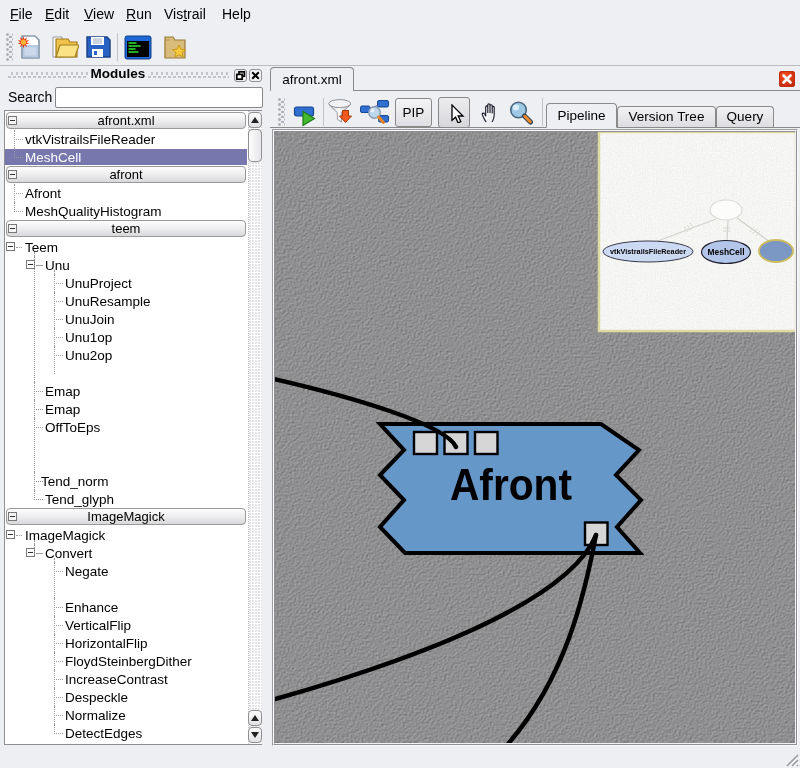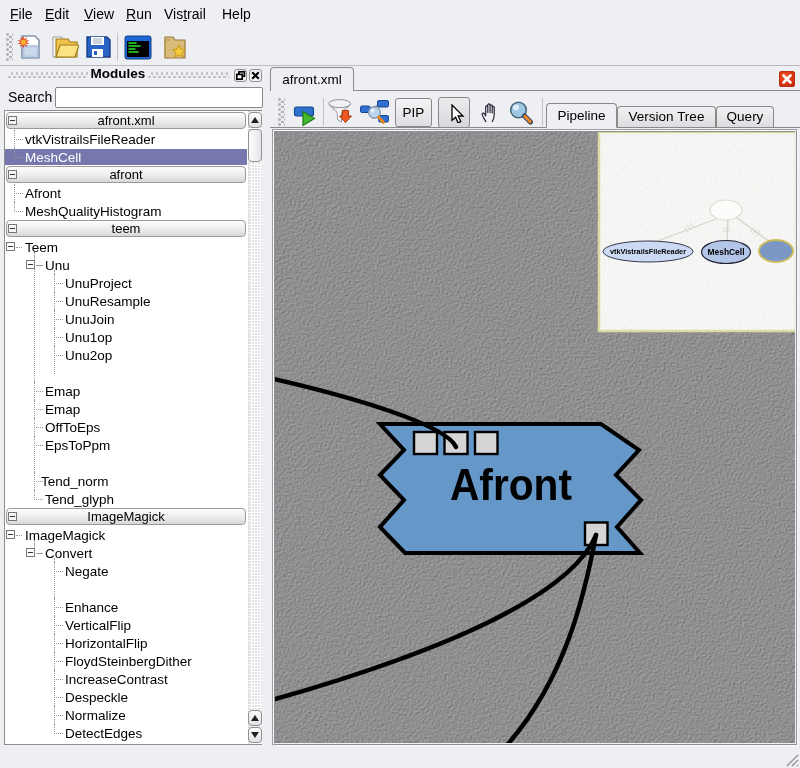--- a/index.html
+++ b/index.html
@@ -188,25 +188,20 @@
 </div>
 <div class="trow" style="top:289px">
 <div class="vline" style="left:29px;top:0;height:18px"></div>
 <div class="hstub" style="left:29px;width:9px"></div>
 <div class="titem" style="left:40px">Emap</div>
 </div>
 <div class="trow" style="top:307px">
 <div class="vline" style="left:29px;top:0;height:18px"></div>
 <div class="hstub" style="left:29px;width:9px"></div>
 <div class="titem" style="left:40px">OffToEps</div>
-</div>
-<div class="trow" style="top:325px">
-<div class="vline" style="left:29px;top:0;height:18px"></div>
-<div class="hstub" style="left:29px;width:9px"></div>
-<div class="titem" style="left:40px">EpsToPpm</div>
 </div>
 <div class="trow" style="top:361px">
 <div class="vline" style="left:29px;top:0;height:18px"></div>
 <div class="hstub" style="left:29px;width:9px"></div>
 <div class="titem" style="left:36px">Tend_norm</div>
 </div>
 <div class="trow" style="top:379px">
 <div class="vline" style="left:29px;top:0;height:10px"></div>
 <div class="hstub" style="left:29px;width:9px"></div>
 <div class="titem" style="left:40px">Tend_glyph</div>

